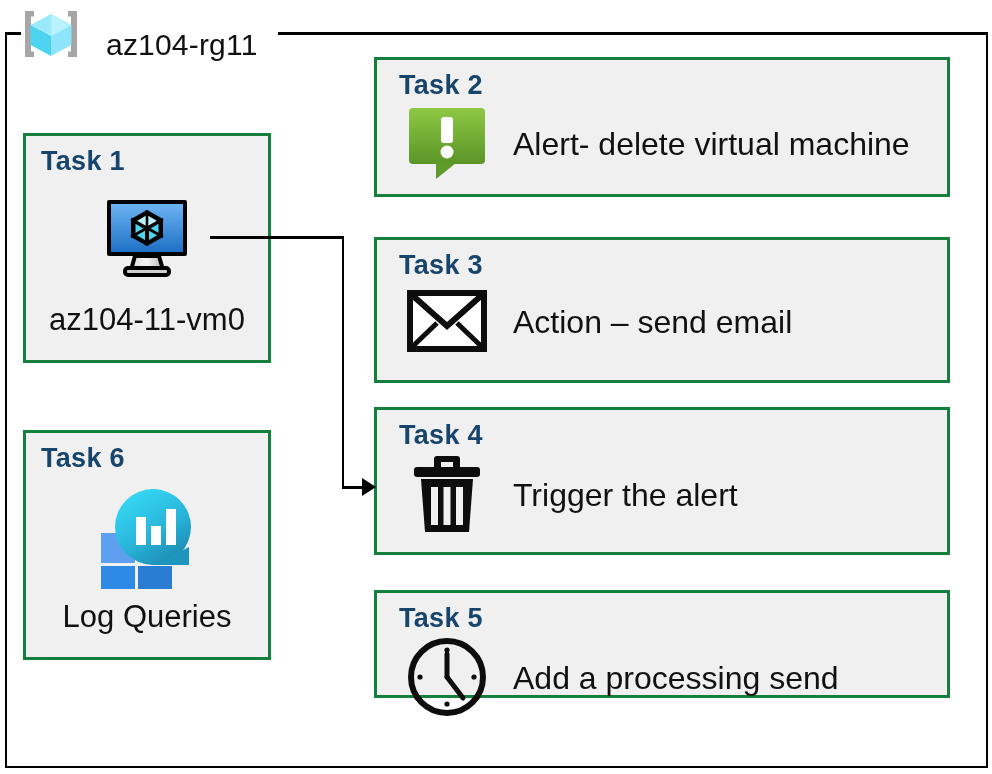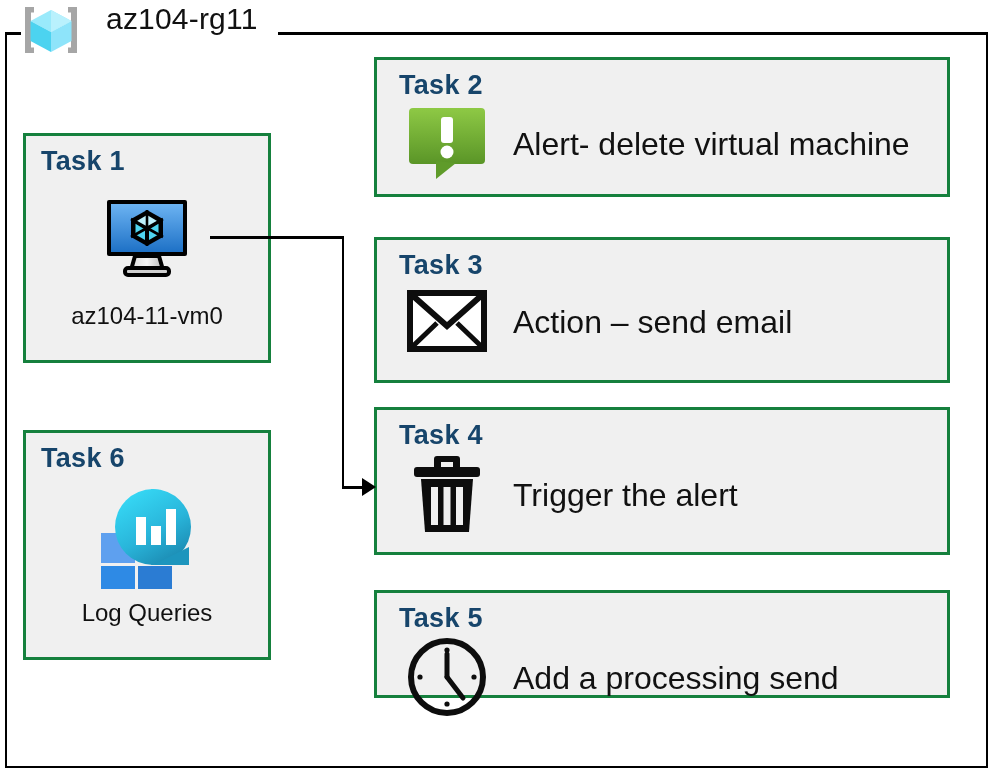--- a/index.html
+++ b/index.html
@@ -8,36 +8,36 @@
 
   #canvas{position:absolute;left:0;top:0;width:992px;height:774px;}
 
   
   .rg-frame{position:absolute;left:5px;top:32px;width:983px;height:736px;
             box-sizing:border-box;border:2.5px solid #000;border-top:none;}
   .rg-top-left{position:absolute;left:5px;top:32px;width:16px;height:2.5px;background:#000;}
   .rg-top-right{position:absolute;left:278px;top:32px;width:710px;height:2.5px;background:#000;}
 
   
-  .rg-header{position:absolute;left:14px;top:4px;height:56px;display:flex;align-items:flex-start;}
+  .rg-header{position:absolute;left:14px;top:4px;height:56px;display:flex;align-items:flex-end;}
   .rg-icon{position:relative;width:74px;height:52px;flex:none;}
   .rg-title{font-size:30px;color:#111;margin-left:18px;white-space:nowrap;
             letter-spacing:.2px;line-height:1;}
 
   
   .card{position:absolute;background:#f0f0f0;border:3px solid #15803d;box-sizing:border-box;}
   .card-title{position:absolute;font-size:27px;font-weight:bold;color:#17456b;
               letter-spacing:.3px;line-height:1;}
 
   
   .card-left{width:248px;}
   .card-left .card-title{left:15px;top:12px;}
   .card-left .icon-wrap{position:absolute;left:0;right:0;display:flex;justify-content:center;}
   .card-left .card-caption{position:absolute;left:0;right:0;text-align:center;
-                           font-size:24px;color:#111;line-height:1;}
+                           font-size:31px;color:#111;line-height:1;}
 
   
   .card-right{left:374px;width:576px;}
   .card-right .card-title{left:22px;top:12px;}
   .card-right .row{position:absolute;left:22px;right:14px;display:flex;align-items:center;}
   .card-right .row-icon{width:96px;flex:none;display:flex;align-items:center;justify-content:center;}
   .card-right .row-label{font-size:32px;color:#111;line-height:1.05;margin-left:18px;white-space:nowrap;}
 
   
   .conn{position:absolute;background:#000;}

